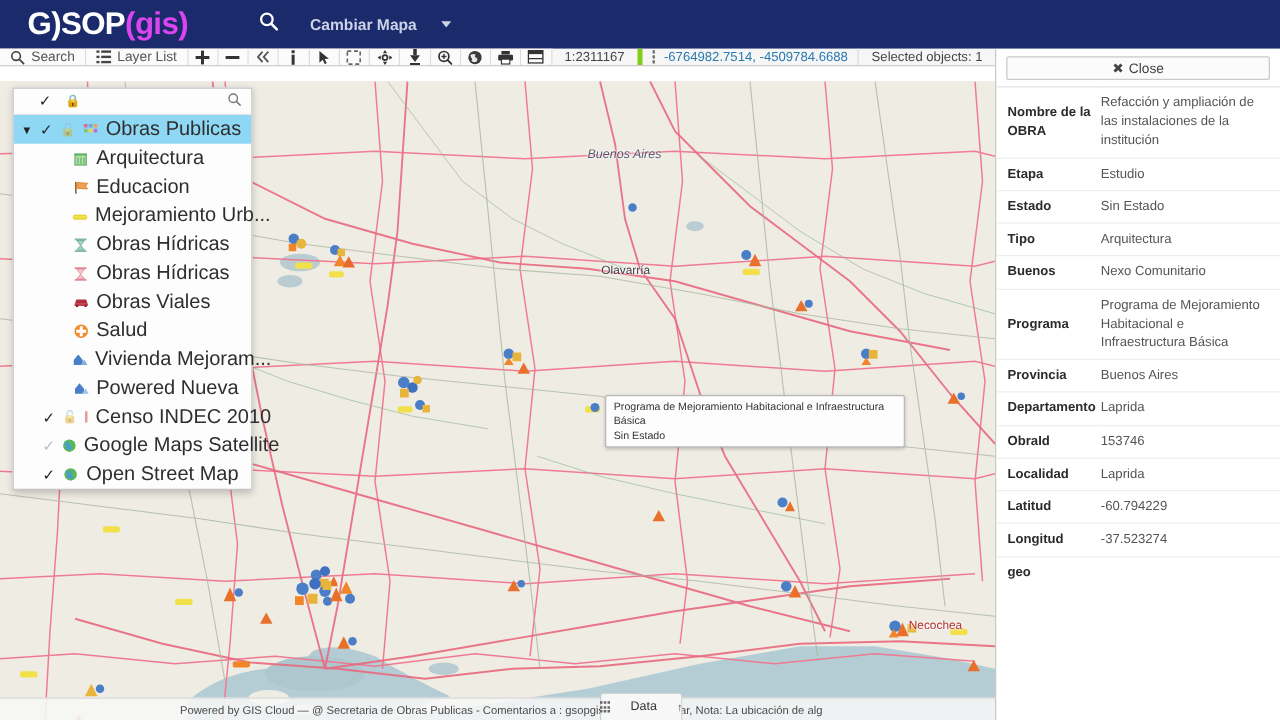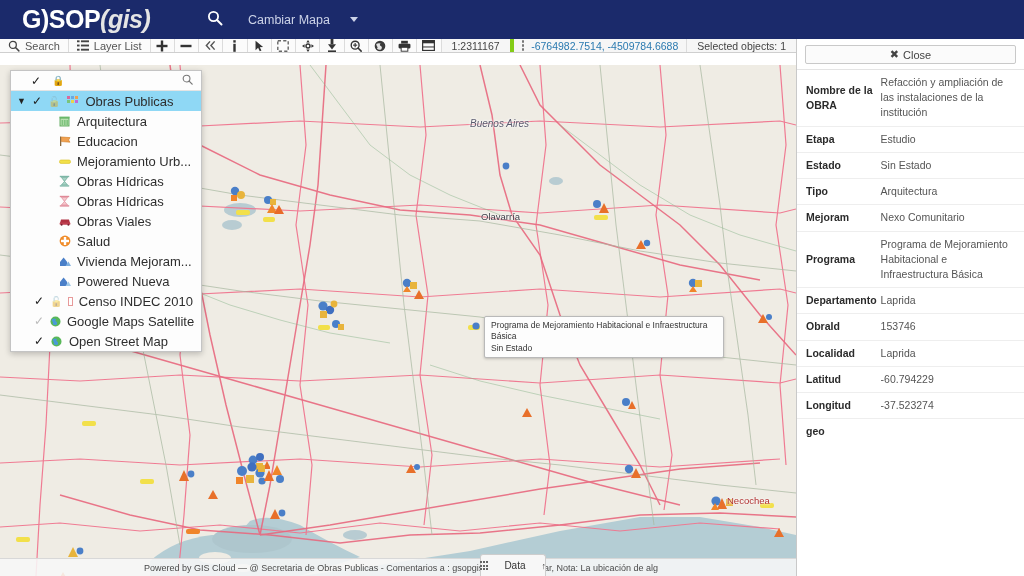--- a/index.html
+++ b/index.html
@@ -16,30 +16,30 @@
     position: absolute; top: 0; left: 0; width: 1024px; height: 39px;
     background: #1b2a6b;
     display: flex; align-items: center;
   }
   .logo {
     width: 185px; height: 39px;
     display: flex; align-items: center; padding-left: 22px;
     font-size: 25px; font-weight: bold; letter-spacing: -0.5px;
   }
   .logo .wht { color: #ffffff; }
-  .logo .gis { color: #e5e5e5; font-style: italic; font-weight: bold; }
+  .logo .gis { color: #d946ef; font-weight: bold; }
   .hdr-search {
     margin-left: 15px; width: 30px; height: 39px;
     display: flex; align-items: center; justify-content: center;
     cursor: pointer;
   }
   .hdr-search svg { width: 16px; height: 16px; }
   .hdr-menu {
     margin-left: 18px; color: #ccd3e8; font-size: 12.5px;
-    display: flex; align-items: center; gap: 20px; cursor: pointer;
+    display: flex; align-items: center; gap: 20px; cursor: pointer; font-weight: bold;
   }
   .caret-d {
     width: 0; height: 0; border-left: 4px solid transparent;
     border-right: 4px solid transparent; border-top: 5px solid #ccd3e8;
   }
 
   
   .toolbar {
     position: absolute; top: 39px; left: 0; width: 796px; height: 14px;
     background: #f6f6f6;
@@ -125,21 +125,21 @@
   .lp-toolrow .spacer { flex: 1; }
   .lp-row {
     display: flex; align-items: center; gap: 6px;
     padding: 2.5px 8px 2.5px 6px; cursor: pointer;
     white-space: nowrap;
   }
   .lp-row.sel { background: #8fd8f5; }
   .lp-row.indent { padding-left: 47px; }
   .lp-row.indent2 { padding-left: 23px; }
   .lp-row.indent3 { padding-left: 23px; }
-  .lp-lbl { font-size: 13px; color: #2e2e2e; }
+  .lp-lbl { font-size: 16px; color: #2e2e2e; }
   .chk { font-size: 12px; color: #222; line-height: 1; width: 10px; }
   .chk.dim { color: #bcbcbc; }
   .chev { font-size: 9px; color: #222; width: 9px; }
   .lock { font-size: 10px; }
   .sq-chk {
     width: 9px; height: 9px; border: 1px solid #e79a9a;
     display: inline-block; background: #fff;
   }
   .li-ico { width: 13px; height: 12px; display: inline-flex; align-items: center; justify-content: center; }
 
@@ -839,26 +839,30 @@
         </tr>
         <tr>
           <td class="info-k">Estado</td>
           <td class="info-v">Sin Estado</td>
         </tr>
         <tr>
           <td class="info-k">Tipo</td>
           <td class="info-v">Arquitectura</td>
         </tr>
         <tr>
-          <td class="info-k">Mejoram</td>
+          <td class="info-k">Buenos</td>
           <td class="info-v">Nexo Comunitario</td>
         </tr>
         <tr>
           <td class="info-k">Programa</td>
           <td class="info-v">Programa de Mejoramiento Habitacional e Infraestructura Básica</td>
+        </tr>
+        <tr>
+          <td class="info-k">Provincia</td>
+          <td class="info-v">Buenos Aires</td>
         </tr>
         <tr>
           <td class="info-k">Departamento</td>
           <td class="info-v">Laprida</td>
         </tr>
         <tr>
           <td class="info-k">ObraId</td>
           <td class="info-v">153746</td>
         </tr>
         <tr>

